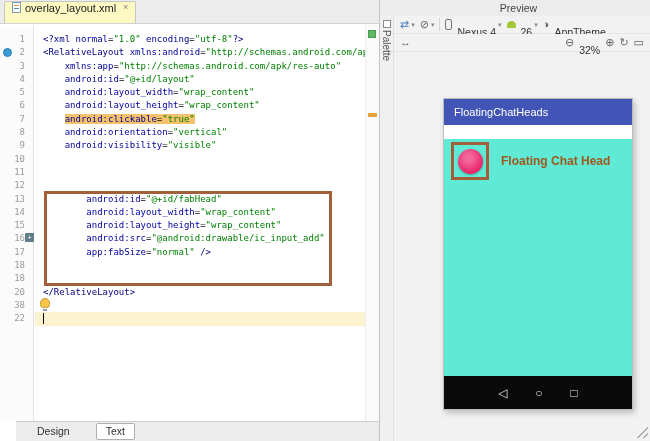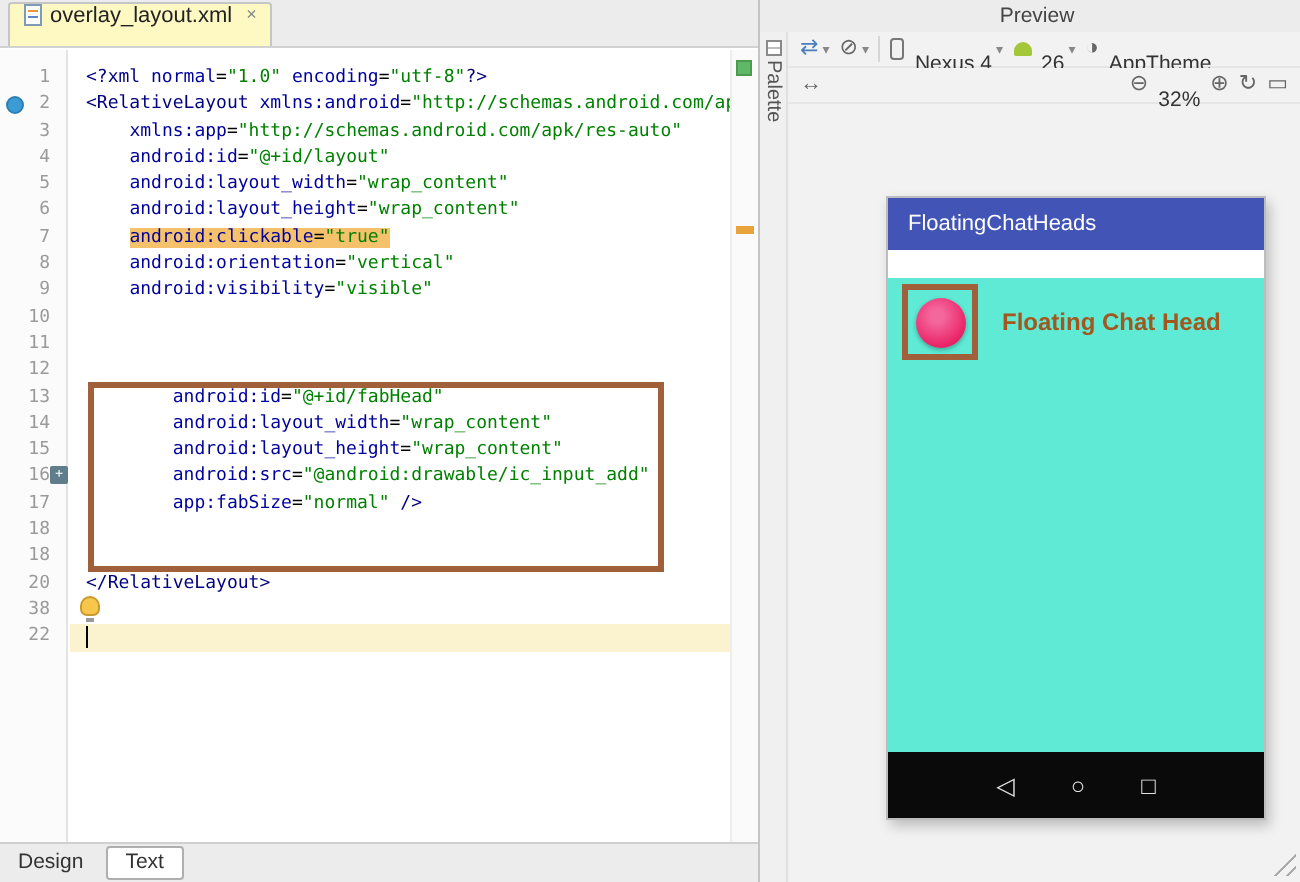--- a/index.html
+++ b/index.html
@@ -42,22 +42,22 @@
   .annotation-box { position:absolute; left:44px; top:166px; width:288px; height:95px;
                     border:3px solid #A2603A; pointer-events:none; }
   .bulb { position:absolute; left:40px; top:273px; width:10px; height:10px; background:#F7C64B;
           border:1px solid #C99A2E; border-radius:50% 50% 35% 35%; }
   .bulb::after { content:""; position:absolute; left:2px; top:10px; width:4px; height:2px; background:#9A9A9A; }
 
   .error-stripe { position:absolute; right:0; top:0; bottom:0; width:14px; background:#FAFAFA; border-left:1px solid #EDEDED; }
   .ok-square { position:absolute; right:3px; top:5px; width:8px; height:8px; background:#5FB865; border:1px solid #4B9A51; }
   .stripe-mark { position:absolute; right:2px; top:88px; width:9px; height:4px; background:#E8A33D; }
 
-  .bottom-tabs { position:absolute; left:0; right:0; bottom:0; height:20px; background:#ECECEC;
-                 border-top:1px solid #D0D0D0; display:flex; align-items:center; gap:2px; padding-left:0; }
+  .bottom-tabs { position:absolute; left:16px; right:0; bottom:0; height:20px; background:#ECECEC;
+                 border-top:1px solid #D0D0D0; display:flex; align-items:center; gap:17px; padding-left:12px; }
   .btab { font-size:10.5px; color:#333; padding:1px 9px 2px; cursor:pointer; }
   .btab.active { background:#FFFFFF; border:1px solid #AFAFAF; border-radius:2px; }
 
   
   .splitter { position:absolute; left:379px; top:0; width:1px; height:441px; background:#C4C4C4; }
 
   
   .preview-pane { position:absolute; left:380px; top:0; width:270px; height:441px; background:#F2F2F2; }
   .preview-header { position:absolute; top:0; left:0; right:0; height:32px; background:#ECECEC;
                     border-bottom:1px solid #DCDCDC; font-size:10.5px; color:#444; padding:2px 0 0 7px;text-align:center; }

